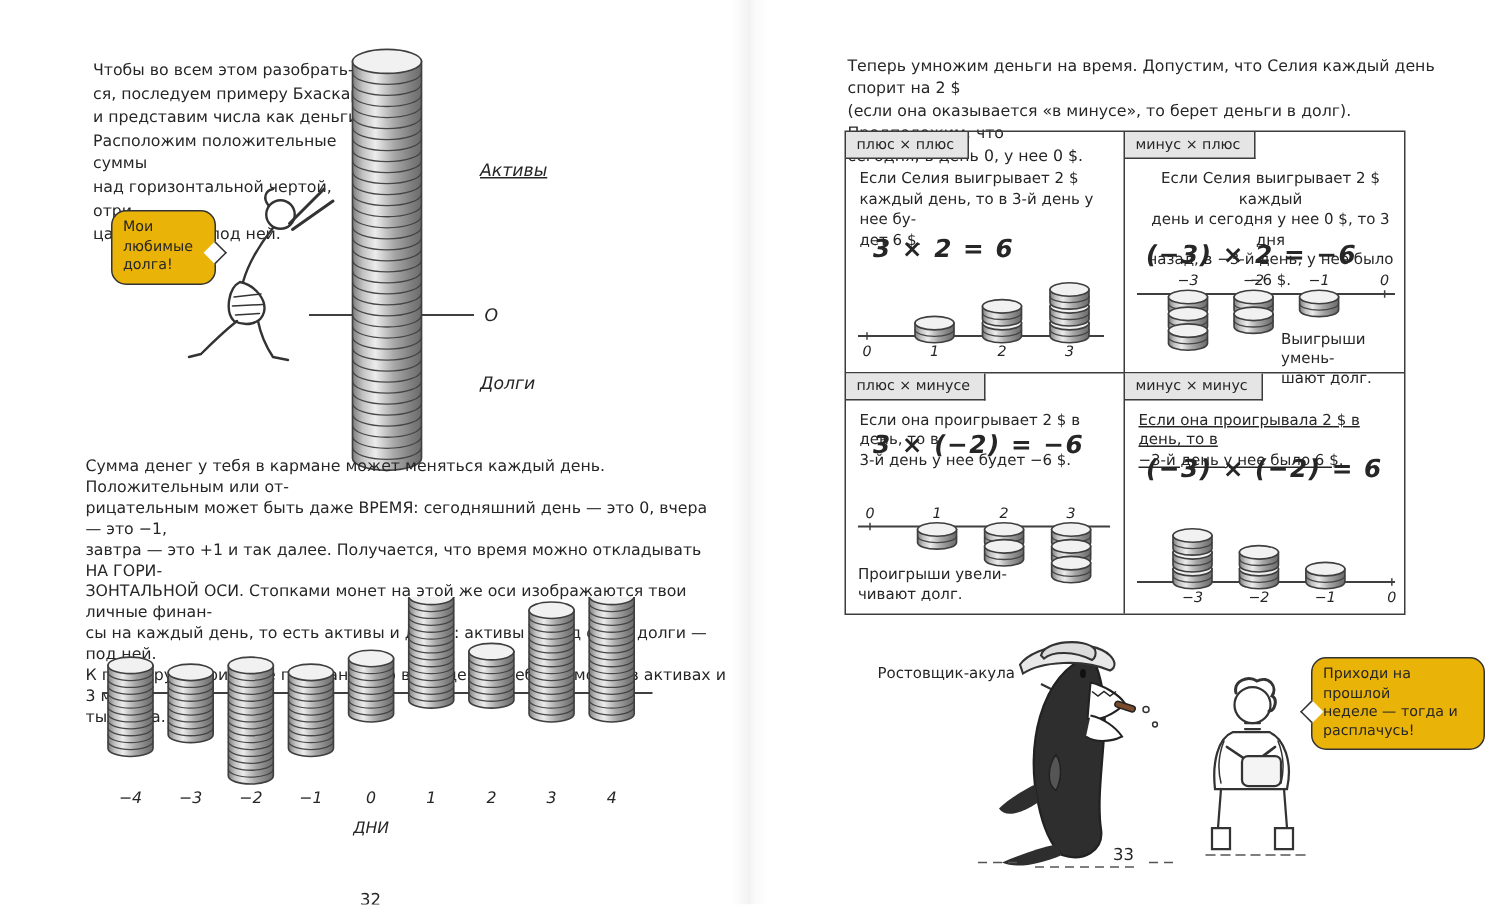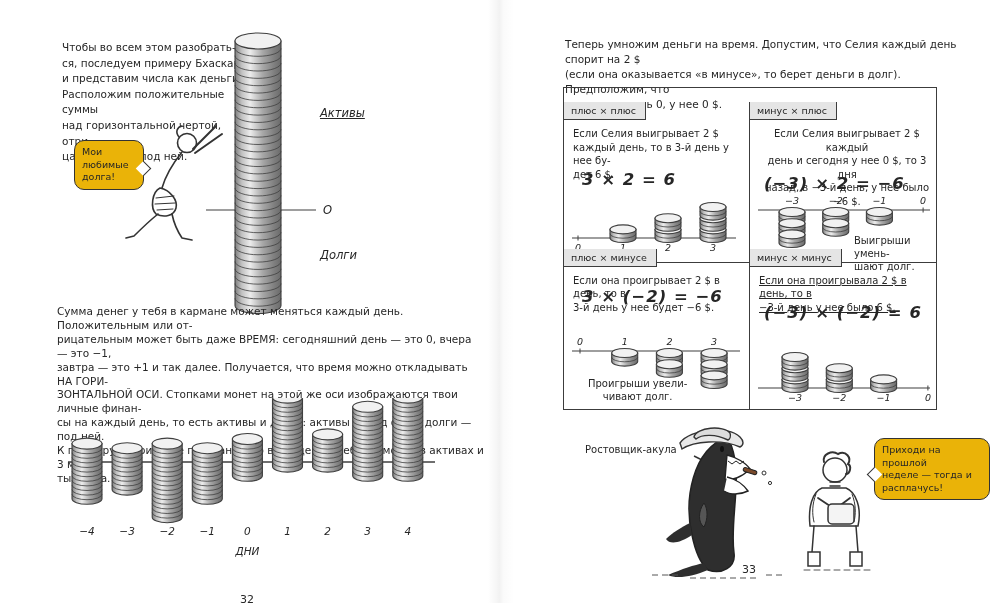--- a/index.html
+++ b/index.html
@@ -11,21 +11,21 @@
   .para { position:absolute; font-size:10.5px; line-height:15.6px; }
   .para.tight { line-height:13.9px; }
   .pagenum { position:absolute; font-size:11px; }
   .lbl-ital { position:absolute; font-style:italic; font-size:11.5px; }
   .bubble { position:absolute; background:#eab308; border:1.4px solid #333; border-radius:10px;
     padding:5px 7px; font-size:9.5px; line-height:12.5px; text-align:left; }
   .bubble:after { content:""; position:absolute; width:10px; height:10px; background:#fff; transform:rotate(45deg); }
   .bubble.tail-right:after { right:-6px; top:22px; border-right:1.4px solid #333; border-top:1.4px solid #333; }
   .bubble.tail-left:after  { left:-6px;  top:30px; border-left:1.4px solid #333; border-bottom:1.4px solid #333; }
   .grid { position:absolute; left:563px; top:87px; width:374px; height:323px; border:1.4px solid #3c3c3c; }
-  .panel { position:absolute; width:186px; height:160.5px;margin-top:14px; }
+  .panel { position:absolute; width:186px; height:160.5px; }
   .panel.tl { left:0; top:0; border-right:1.4px solid #3c3c3c; border-bottom:1.4px solid #3c3c3c; }
   .panel.tr { right:0; top:0; border-bottom:1.4px solid #3c3c3c; }
   .panel.bl { left:0; bottom:0; border-right:1.4px solid #3c3c3c; }
   .panel.br { right:0; bottom:0; }
   .chip { position:absolute; left:0; top:0; background:#e5e5e5; border-right:1.2px solid #3c3c3c;
     border-bottom:1.2px solid #3c3c3c; padding:3px 9px 3px 7px; font-size:9.5px; }
   .ptext { position:absolute; left:9px; top:25px; font-size:10px; line-height:13.6px; }
   .pcap  { position:absolute; font-size:10px; line-height:13px; }
   .equation { position:absolute; font-size:16.5px; font-weight:bold; font-style:italic; letter-spacing:1px; }
   .chart { position:absolute; }
@@ -394,21 +394,21 @@
             <path d="M133.10000000000002 22.3 A13 4.5 0 0 0 159.10000000000002 22.3" fill="none" stroke="#3f3f3f" stroke-width="0.85" opacity="0.95"></path>
             <ellipse cx="146.10000000000002" cy="18" rx="13" ry="4.5" fill="#f1f1f1" stroke="#3f3f3f" stroke-width="1.1"></ellipse>
             <path d="M133.10000000000002 29.2 L133.10000000000002 37.8 A13 4.5 0 0 0 159.10000000000002 37.8 L159.10000000000002 29.2 Z" fill="url(#coinGrad)" stroke="#3f3f3f" stroke-width="1.1"></path>
             <path d="M133.10000000000002 33.5 A13 4.5 0 0 0 159.10000000000002 33.5" fill="none" stroke="#3f3f3f" stroke-width="0.85" opacity="0.95"></path>
             <ellipse cx="146.10000000000002" cy="29.2" rx="13" ry="4.5" fill="#f1f1f1" stroke="#3f3f3f" stroke-width="1.1"></ellipse>
             <path d="M133.10000000000002 40.4 L133.10000000000002 49 A13 4.5 0 0 0 159.10000000000002 49 L159.10000000000002 40.4 Z" fill="url(#coinGrad)" stroke="#3f3f3f" stroke-width="1.1"></path>
             <path d="M133.10000000000002 44.699999999999996 A13 4.5 0 0 0 159.10000000000002 44.699999999999996" fill="none" stroke="#3f3f3f" stroke-width="0.85" opacity="0.95"></path>
             <ellipse cx="146.10000000000002" cy="40.4" rx="13" ry="4.5" fill="#f1f1f1" stroke="#3f3f3f" stroke-width="1.1"></ellipse>
           </svg>
         </div>
-      <div class="pcap" style="left:24px; top:128px;text-align:center;">
+      <div class="pcap" style="left:8px; top:128px;">
           <div>Проигрыши увели-</div>
           <div>чивают долг.</div>
         </div>
     </div>
 
     <div class="panel br">
       <div class="chip">минус × минус</div>
       <div class="ptext" style="width:176px;text-decoration:underline;">
           <div>Если она проигрывала 2 $ в день, то в</div>
           <div>−3-й день у нее было 6 $.</div>

